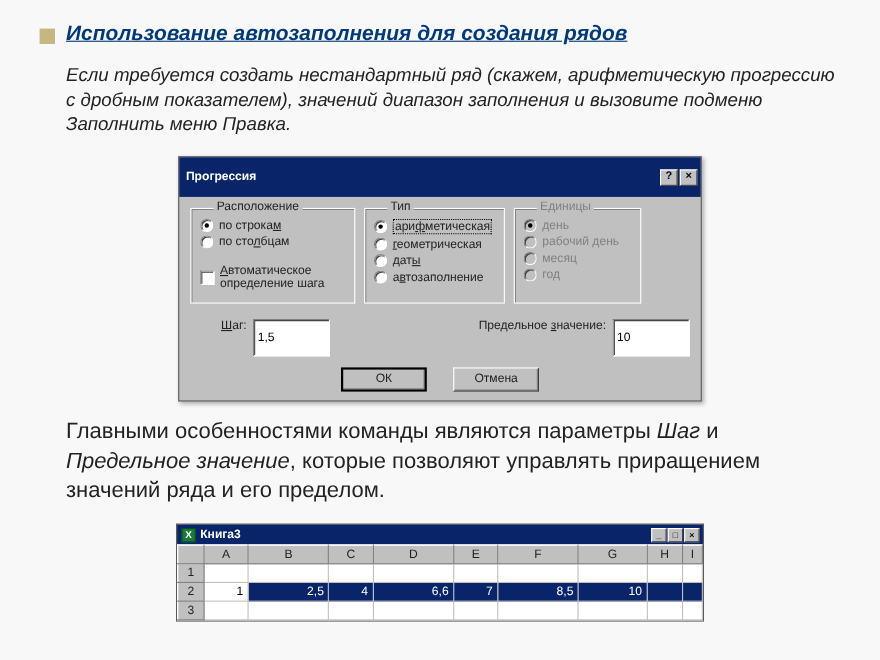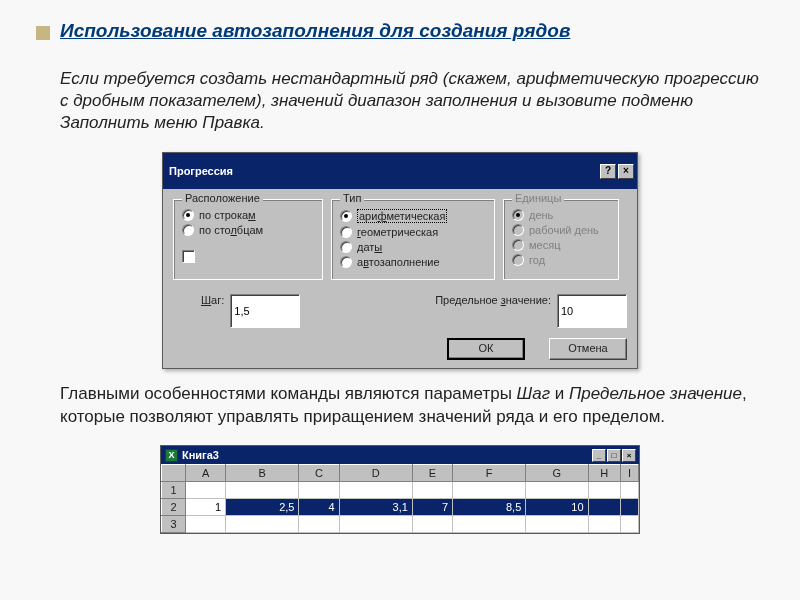--- a/index.html
+++ b/index.html
@@ -6,21 +6,21 @@
   body {
     margin: 0;
     width: 800px;
     height: 600px;
     background: #f8f8f8;
     font-family: Arial, sans-serif;
     font-size: 13px;
     color: #222;
     padding: 20px 36px;
   }
-  .bullet-row { display: flex; align-items: center; margin-bottom: 26px; }
+  .bullet-row { display: flex; align-items: center; margin-bottom: 16px; }
   .bullet { width: 14px; height: 14px; background: #c5b682; margin-right: 10px; margin-top: 3px; flex-shrink: 0; }
   .page-title { color: #003a7a; font-weight: bold; font-style: italic; font-size: 19px; text-decoration: underline; }
   .intro { font-style: italic; font-size: 17px; line-height: 1.3; margin: 8px 0 18px 24px; }
   .dialog-wrap { display: flex; justify-content: center; margin: 4px 0 14px 0; }
   .dialog {
     width: 476px;
     background: #c0c0c0;
     border: 1px solid #5a5a5a;
     font-family: Tahoma, Arial, sans-serif;
     font-size: 11px;
@@ -53,21 +53,21 @@
     border-top-color:#fff; border-left-color:#fff;
     padding: 6px 8px 8px 8px;
     margin: 0;
     position: relative;
   }
   fieldset.inset {
     border: 1px solid #fff;
     box-shadow: inset 1px 1px 0 #808080;
   }
   .leg {
-    position: absolute; top: -8px; left: 8px;
+    position: absolute; top: -8px; left: 20px;
     background: #c0c0c0; padding: 0 3px;
     font-size: 11px;
   }
   .radio-row, .check-row { display: flex; align-items: center; margin: 3px 0; }
   .rad {
     width: 12px; height: 12px; border-radius: 50%;
     background: #fff;
     border: 1px solid #808080;
     border-right-color:#fff; border-bottom-color:#fff;
     box-shadow: inset 1px 1px 0 #404040;
@@ -89,32 +89,32 @@
   .disabled-text { color: #808080; }
   .sel { border: 1px dotted #000; padding: 0 1px; }
   .bottom-row { display:flex; margin-top:14px; gap:6px;padding-left:28px; }
   .txt-input {
     background:#fff; height:34px;
     border:1px solid #808080;
     border-right-color:#fff; border-bottom-color:#fff;
     box-shadow: inset 1px 1px 0 #404040;
     padding: 1px 3px; font-size:11px; font-family:inherit;
   }
-  .btn-row { display:flex; justify-content:flex-end; gap:24px; margin-top:10px; }
+  .btn-row { display:flex; justify-content:center; gap:24px; margin-top:10px; }
   .win-btn {
     width:78px; height:22px;
     background:#c0c0c0;
     border:1px solid #fff;
     border-right-color:#404040; border-bottom-color:#404040;
     box-shadow: inset -1px -1px 0 #808080;
     font-size:11px; font-family:inherit;
     text-align:center; line-height:19px;
   }
   .win-btn.def { border:2px solid #000; line-height:17px; }
-  .outro { font-size:17px; line-height:1.35; margin: 10px 0 16px 24px; }
+  .outro { font-size:20px; line-height:1.35; margin: 10px 0 16px 24px; }
   .em { font-style: italic; }
 
   
   .sheet-wrap { display:flex; justify-content:center; }
   .sheet {
     width: 480px; background:#c0c0c0;
     border:1px solid #5a5a5a;
     font-family: Tahoma, Arial, sans-serif; font-size:11px;
   }
   .sheet-title {
@@ -174,24 +174,25 @@
           <div class="radio-row">
             <div class="rad on"></div>
             <span>по строка<span class="u">м</span></span>
           </div>
           <div class="radio-row">
             <div class="rad"></div>
             <span>по сто<span class="u">л</span>бцам</span>
           </div>
           <div class="check-row" style="margin-top:14px;">
             <div class="chk"></div>
+            <span><span class="u">А</span>втоматическое<br>определение шага</span>
           </div>
         </fieldset>
 
-        <fieldset class="inset" style="width:164px;">
+        <fieldset class="inset" style="width:128px;">
           <div class="leg">Тип</div>
           <div class="radio-row">
             <div class="rad on"></div>
             <span class="sel">ари<span class="u">ф</span>метическая</span>
           </div>
           <div class="radio-row">
             <div class="rad"></div>
             <span><span class="u">г</span>еометрическая</span>
           </div>
           <div class="radio-row">
@@ -279,21 +280,21 @@
             <td></td>
             <td></td>
             <td></td>
             <td></td>
           </tr>
       <tr class="selcells">
         <th class="rowhdr">2</th>
         <td class="val first">1</td>
         <td class="val">2,5</td>
         <td class="val">4</td>
-        <td class="val">3,1</td>
+        <td class="val">6,6</td>
         <td class="val">7</td>
         <td class="val">8,5</td>
         <td class="val">10</td>
         <td class="val"></td>
         <td class="val"></td>
       </tr>
       <tr>
             <th class="rowhdr">3</th>
             <td></td>
             <td></td>

